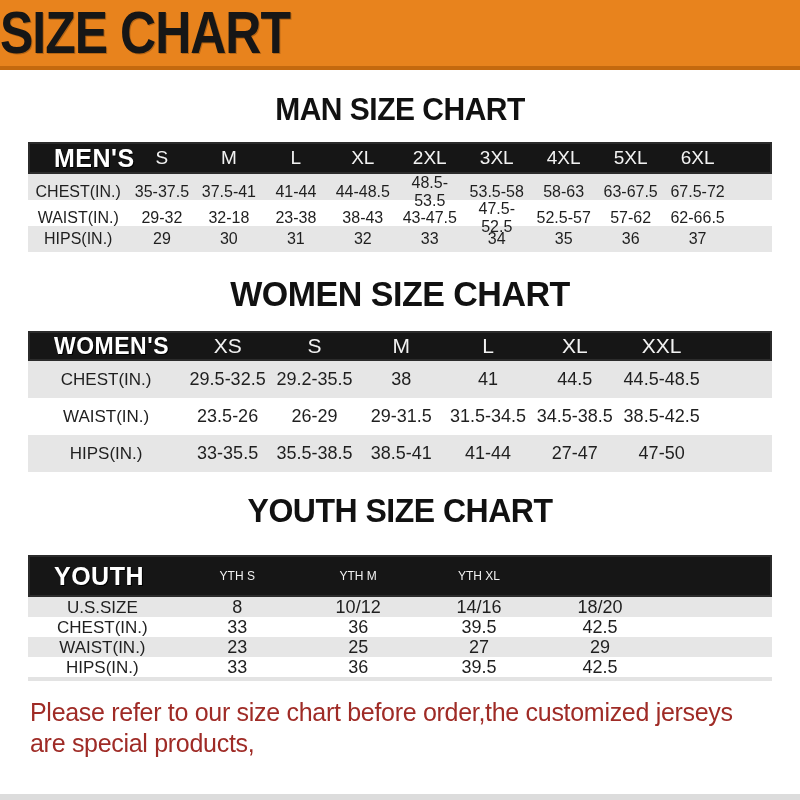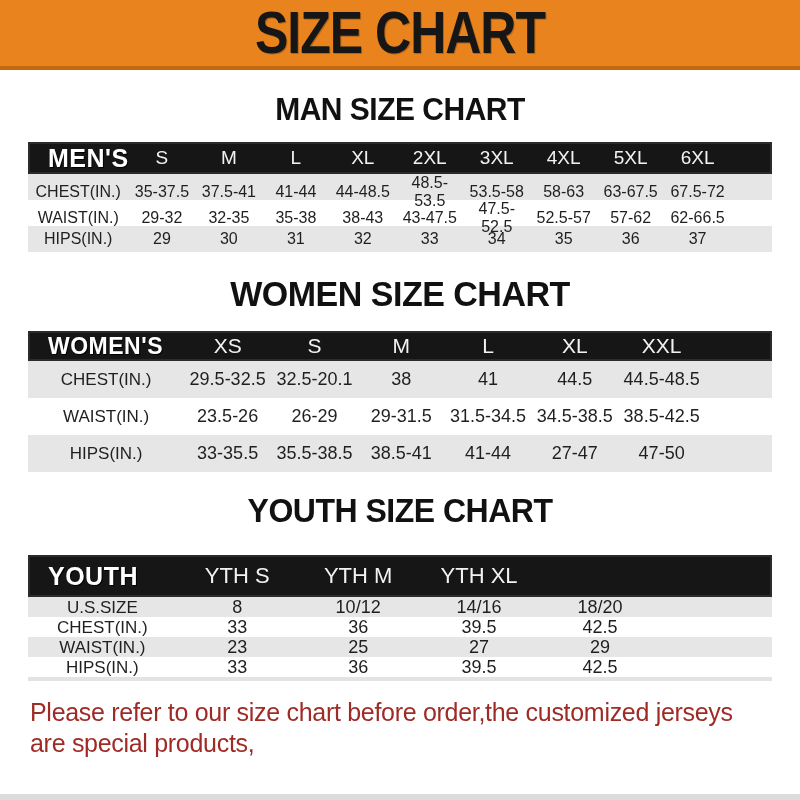--- a/index.html
+++ b/index.html
@@ -9,21 +9,21 @@
     width: 800px; height: 800px;
     background: #ffffff;
     overflow: hidden;
     margin: 0 auto;
   }
   
   .banner {
     width: 100%; height: 70px;
     background: #e8831d;
     border-bottom: 4px solid #c4690e;
-    display: flex; align-items: center; justify-content: center;
+    display: flex; align-items: center; justify-content: flex-start;
   }
   .banner-text {
     display: inline-block;
     font-size: 50px; font-weight: bold; color: #161616;
     letter-spacing: -1px;
     transform: scaleY(1.18);
     text-shadow: 1px 1px 0 rgba(90,45,0,0.35);
   }
   
   .section-heading {
@@ -45,21 +45,21 @@
     display: grid; align-items: center;
     background: #161616;
     box-shadow: inset 0 0 0 2px #2b2b2b;
   }
   .trow { display: grid; align-items: center; }
   .trow:nth-child(even) { background: #e6e6e6; }
   .trow:nth-child(odd)  { background: #ffffff; }
 
   .corner {
     color: #ffffff; font-weight: bold; letter-spacing: 0.5px;
-    padding-left: 20px; text-shadow: 1px 1px 0 #000;
+    padding-left: 26px; text-shadow: 1px 1px 0 #000;
   }
   .hcol { color: #f2f2f2; text-align: center; }
   .rlabel { color: #1f1f1f; text-align: center; }
   .cell { color: #1f1f1f; text-align: center; }
 
   .table-men .thead,  .table-men .trow  { grid-template-columns: 13.5% repeat(9, 1fr) 5.5%; }
   .table-women .thead,.table-women .trow{ grid-template-columns: 21% repeat(6, 1fr) 9%; }
   .table-youth .thead,.table-youth .trow{ grid-template-columns: 20% repeat(4, 1fr) 15%; }
 
   .table-men   .thead { height: 32px; }
@@ -68,21 +68,21 @@
   .table-women .trow  { height: 37px; }
   .table-youth .thead { height: 42px; }
   .table-youth .trow  { height: 20px; }
 
   .table-men   .corner { font-size: 25px; }
   .table-women .corner { font-size: 23px; }
   .table-youth .corner { font-size: 25px; }
 
   .table-men   .hcol { font-size: 19px; }
   .table-women .hcol { font-size: 21px; }
-  .table-youth .hcol { font-size: 22px; }
+  .table-youth .hcol { font-size: 12px; }
 
   .table-men   .rlabel, .table-men   .cell { font-size: 16px; }
   .table-women .rlabel { font-size: 17px; }
   .table-women .cell   { font-size: 18px; }
   .table-youth .rlabel { font-size: 17px; }
   .table-youth .cell   { font-size: 18px; }
 
   
   .footer {
     margin-top: 16px;
@@ -132,22 +132,22 @@
           <div class="cell">48.5-53.5</div>
           <div class="cell">53.5-58</div>
           <div class="cell">58-63</div>
           <div class="cell">63-67.5</div>
           <div class="cell">67.5-72</div>
           <div class="spacer"></div>
         </div>
         <div class="trow">
           <div class="rlabel">WAIST(IN.)</div>
           <div class="cell">29-32</div>
-          <div class="cell">32-35</div>
-          <div class="cell">35-38</div>
+          <div class="cell">32-18</div>
+          <div class="cell">23-38</div>
           <div class="cell">38-43</div>
           <div class="cell">43-47.5</div>
           <div class="cell">47.5-52.5</div>
           <div class="cell">52.5-57</div>
           <div class="cell">57-62</div>
           <div class="cell">62-66.5</div>
           <div class="spacer"></div>
         </div>
         <div class="trow">
           <div class="rlabel">HIPS(IN.)</div>
@@ -174,21 +174,21 @@
           <div class="hcol">S</div>
           <div class="hcol">M</div>
           <div class="hcol">L</div>
           <div class="hcol">XL</div>
           <div class="hcol">XXL</div>
           <div class="spacer"></div>
         </div>
         <div class="trow">
           <div class="rlabel">CHEST(IN.)</div>
           <div class="cell">29.5-32.5</div>
-          <div class="cell">32.5-20.1</div>
+          <div class="cell">29.2-35.5</div>
           <div class="cell">38</div>
           <div class="cell">41</div>
           <div class="cell">44.5</div>
           <div class="cell">44.5-48.5</div>
           <div class="spacer"></div>
         </div>
         <div class="trow">
           <div class="rlabel">WAIST(IN.)</div>
           <div class="cell">23.5-26</div>
           <div class="cell">26-29</div>

